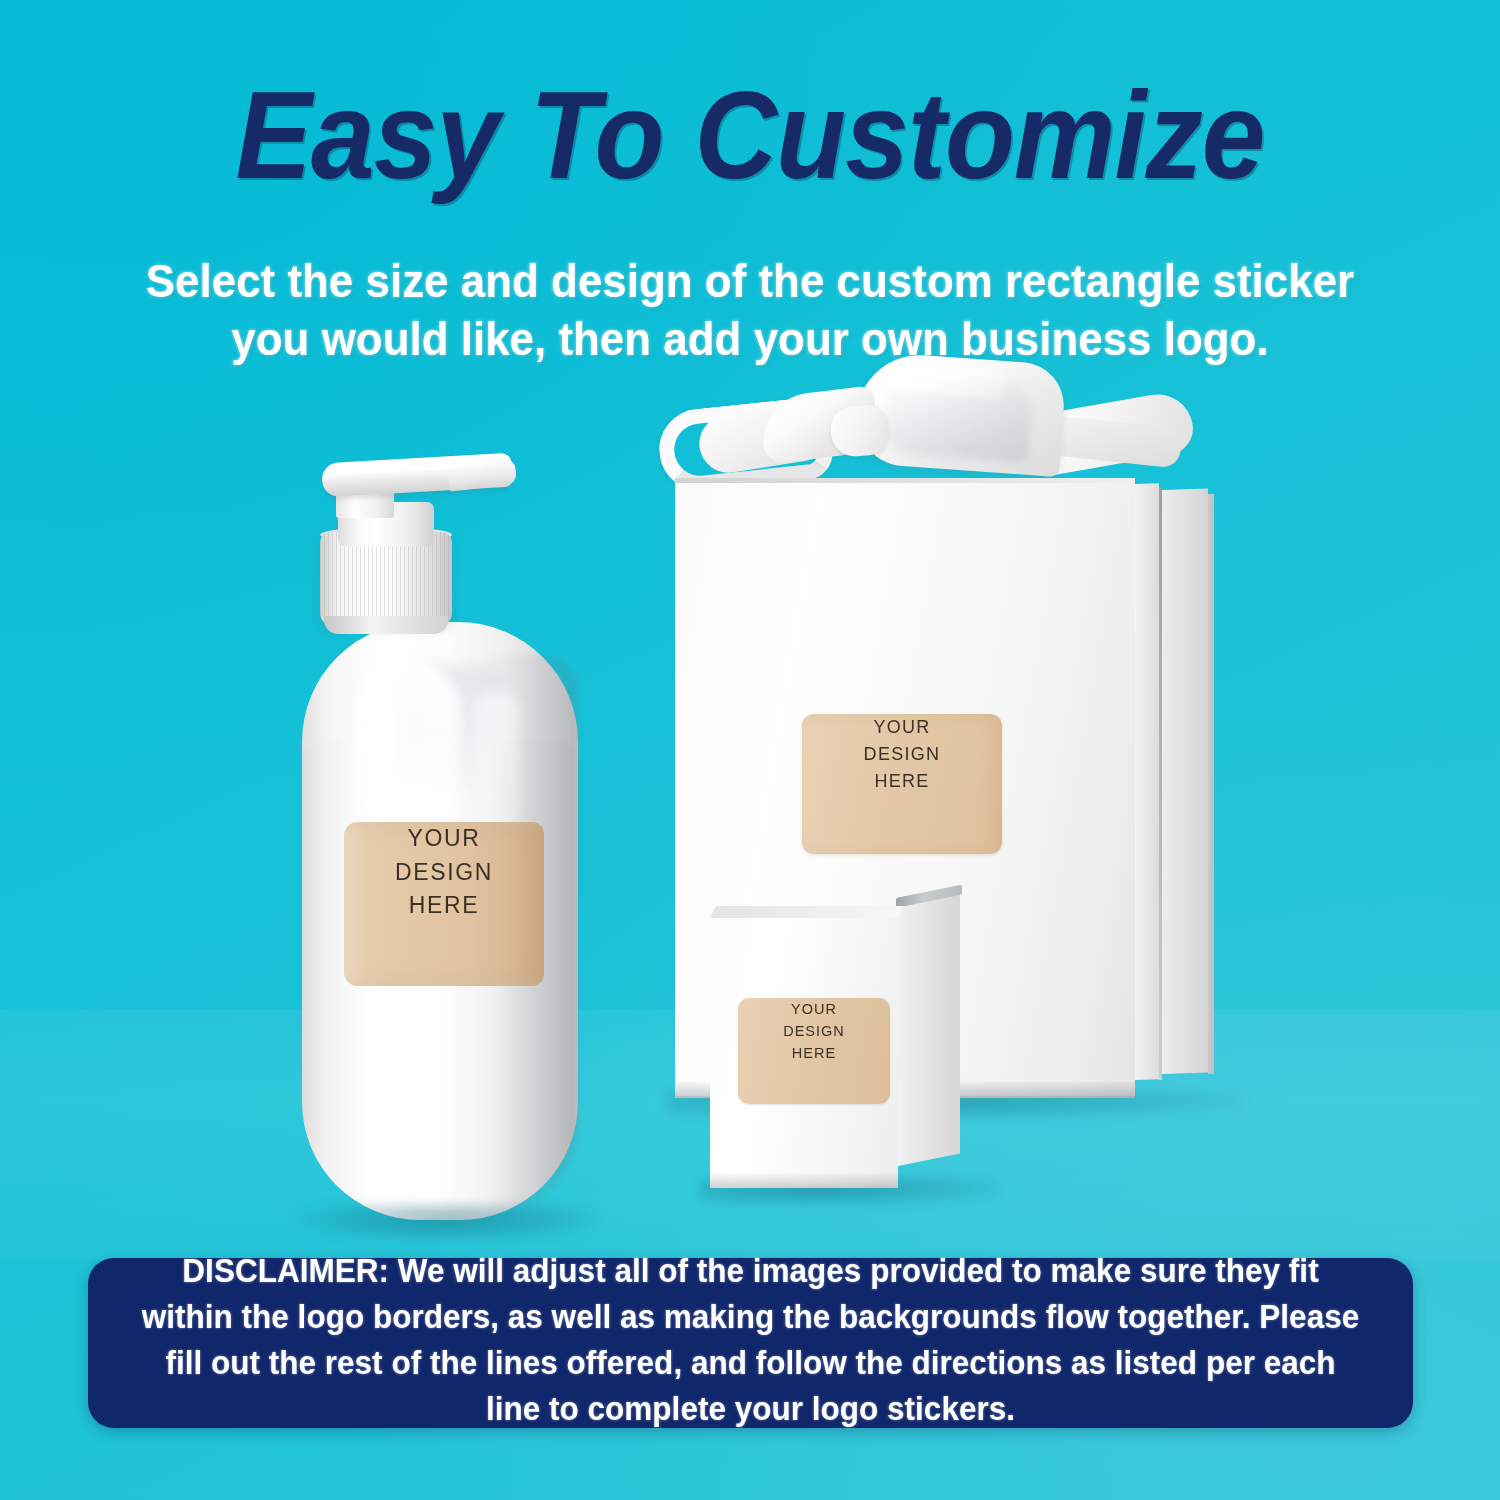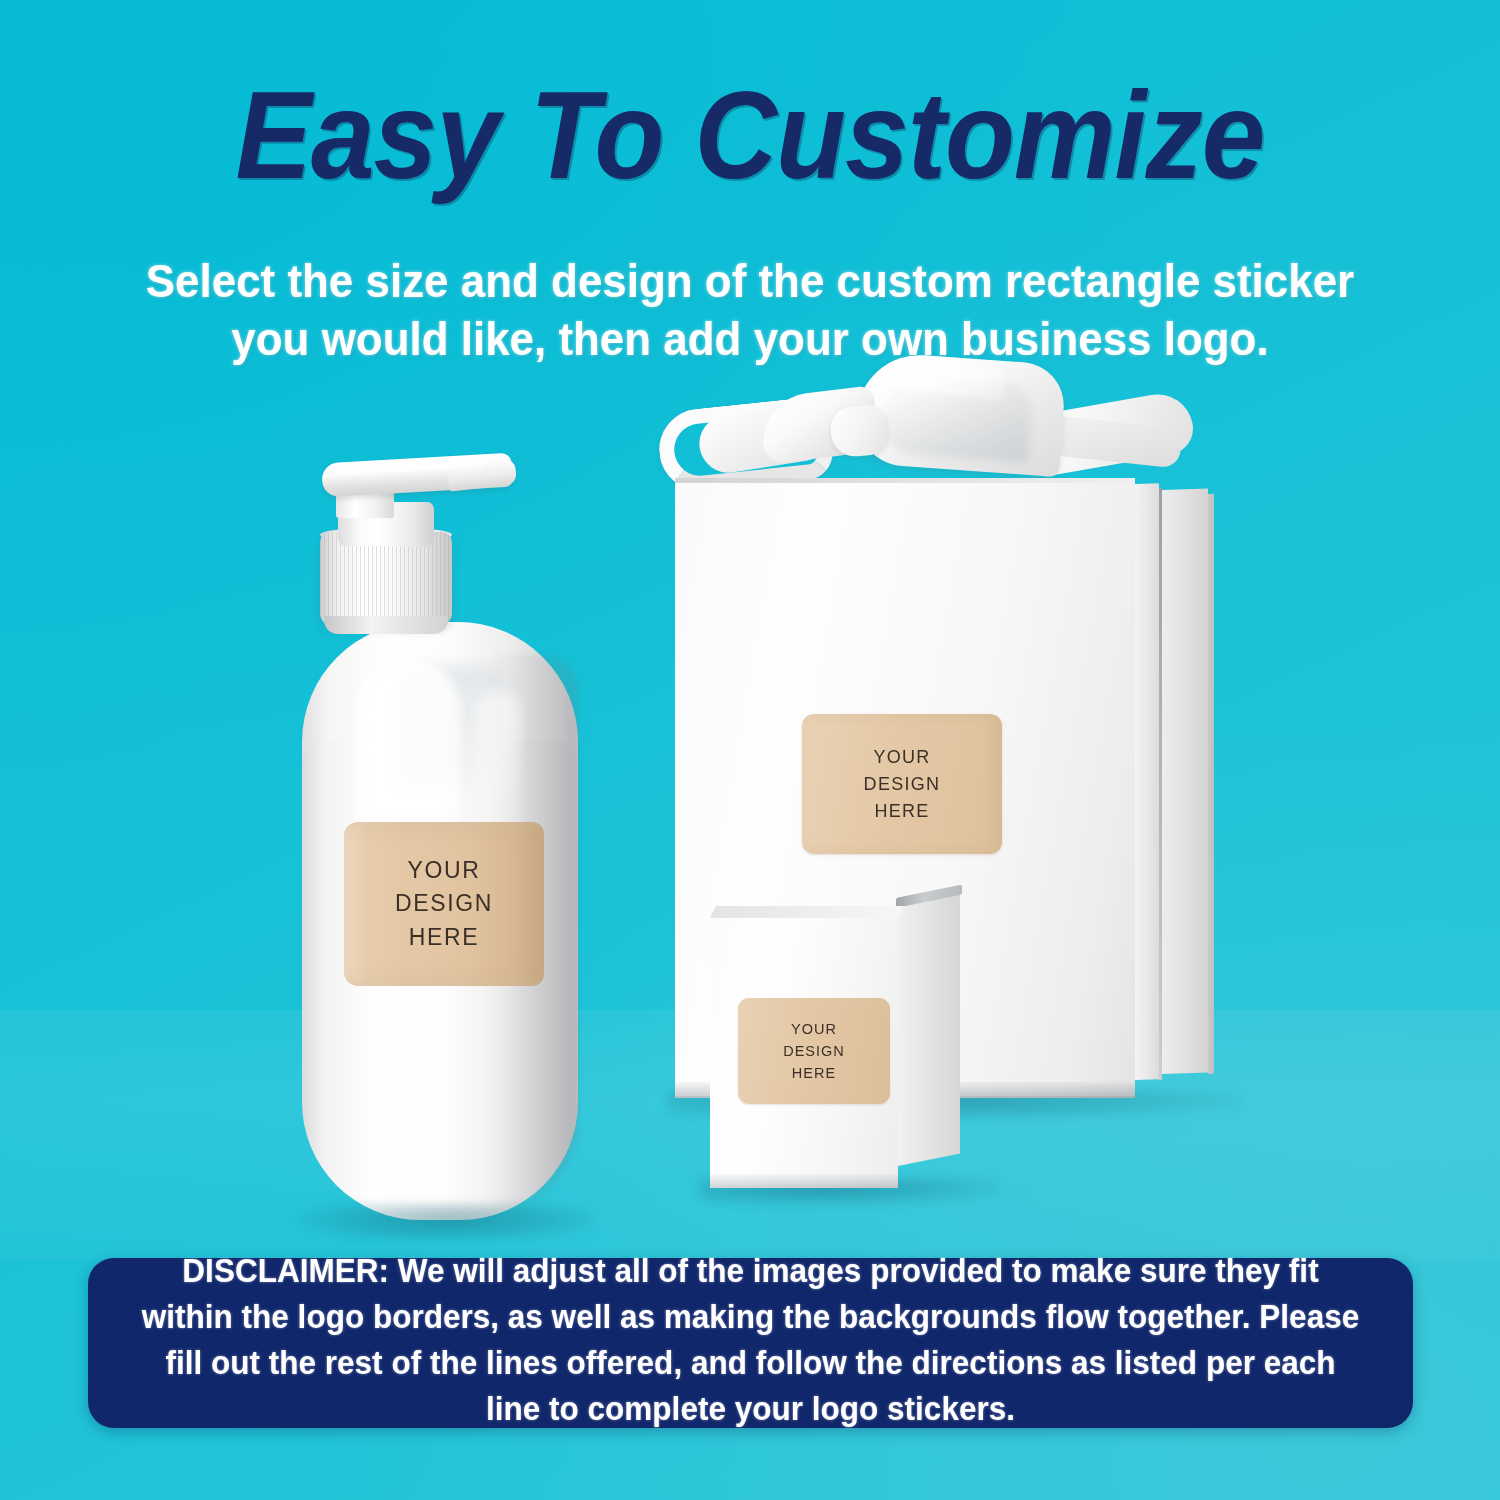--- a/index.html
+++ b/index.html
@@ -68,21 +68,21 @@
     transform:scaleX(0.97);
     text-shadow:0 0 3px rgba(255,255,255,0.45);
   }
   #disclaimer-text b { font-weight:bold; }
 
   
   .sticker {
     position:absolute;
     background:#E2C6A4;
     display:flex; flex-direction:column;
-    align-items:center; justify-content:center;
+    align-items:center; justify-content:flex-start;
     color:#3B3026;
     font-weight:300;
     text-align:center;
   }
   .sticker span { display:block; }
 
   
   #bottle { position:absolute; left:300px; top:440px; width:320px; height:790px; }
 
   

